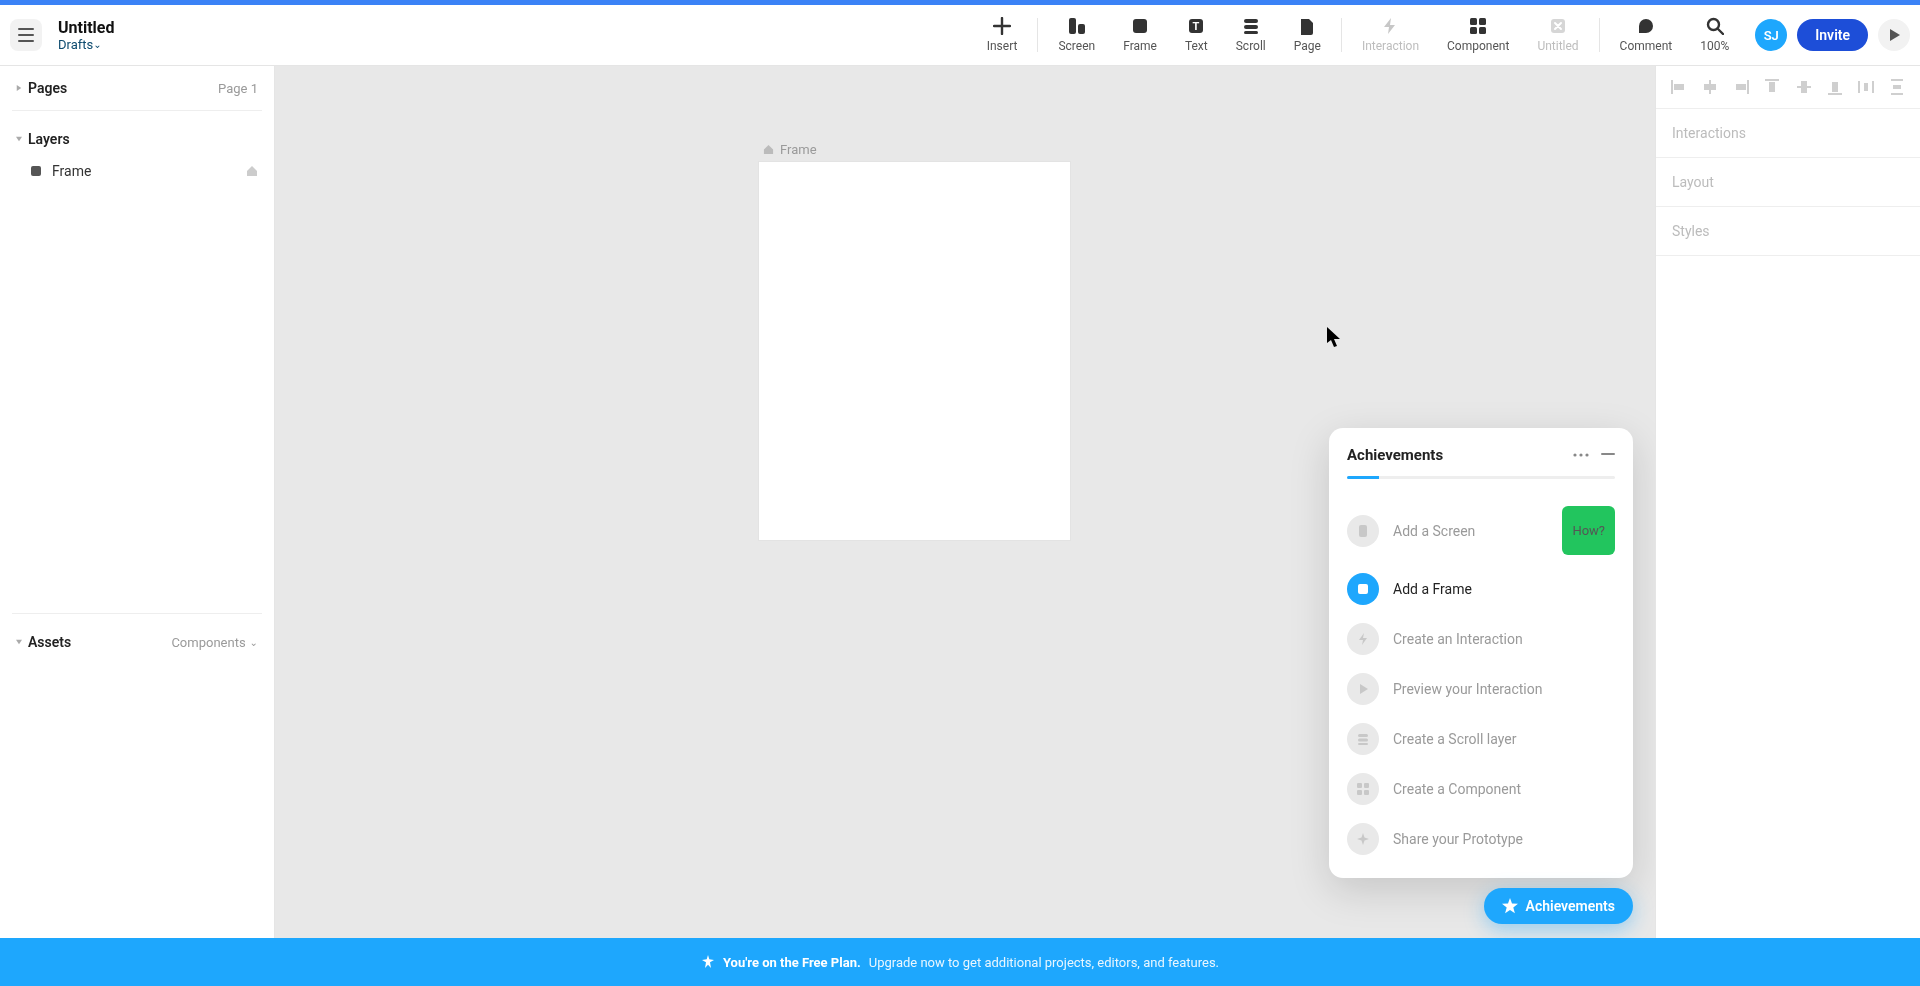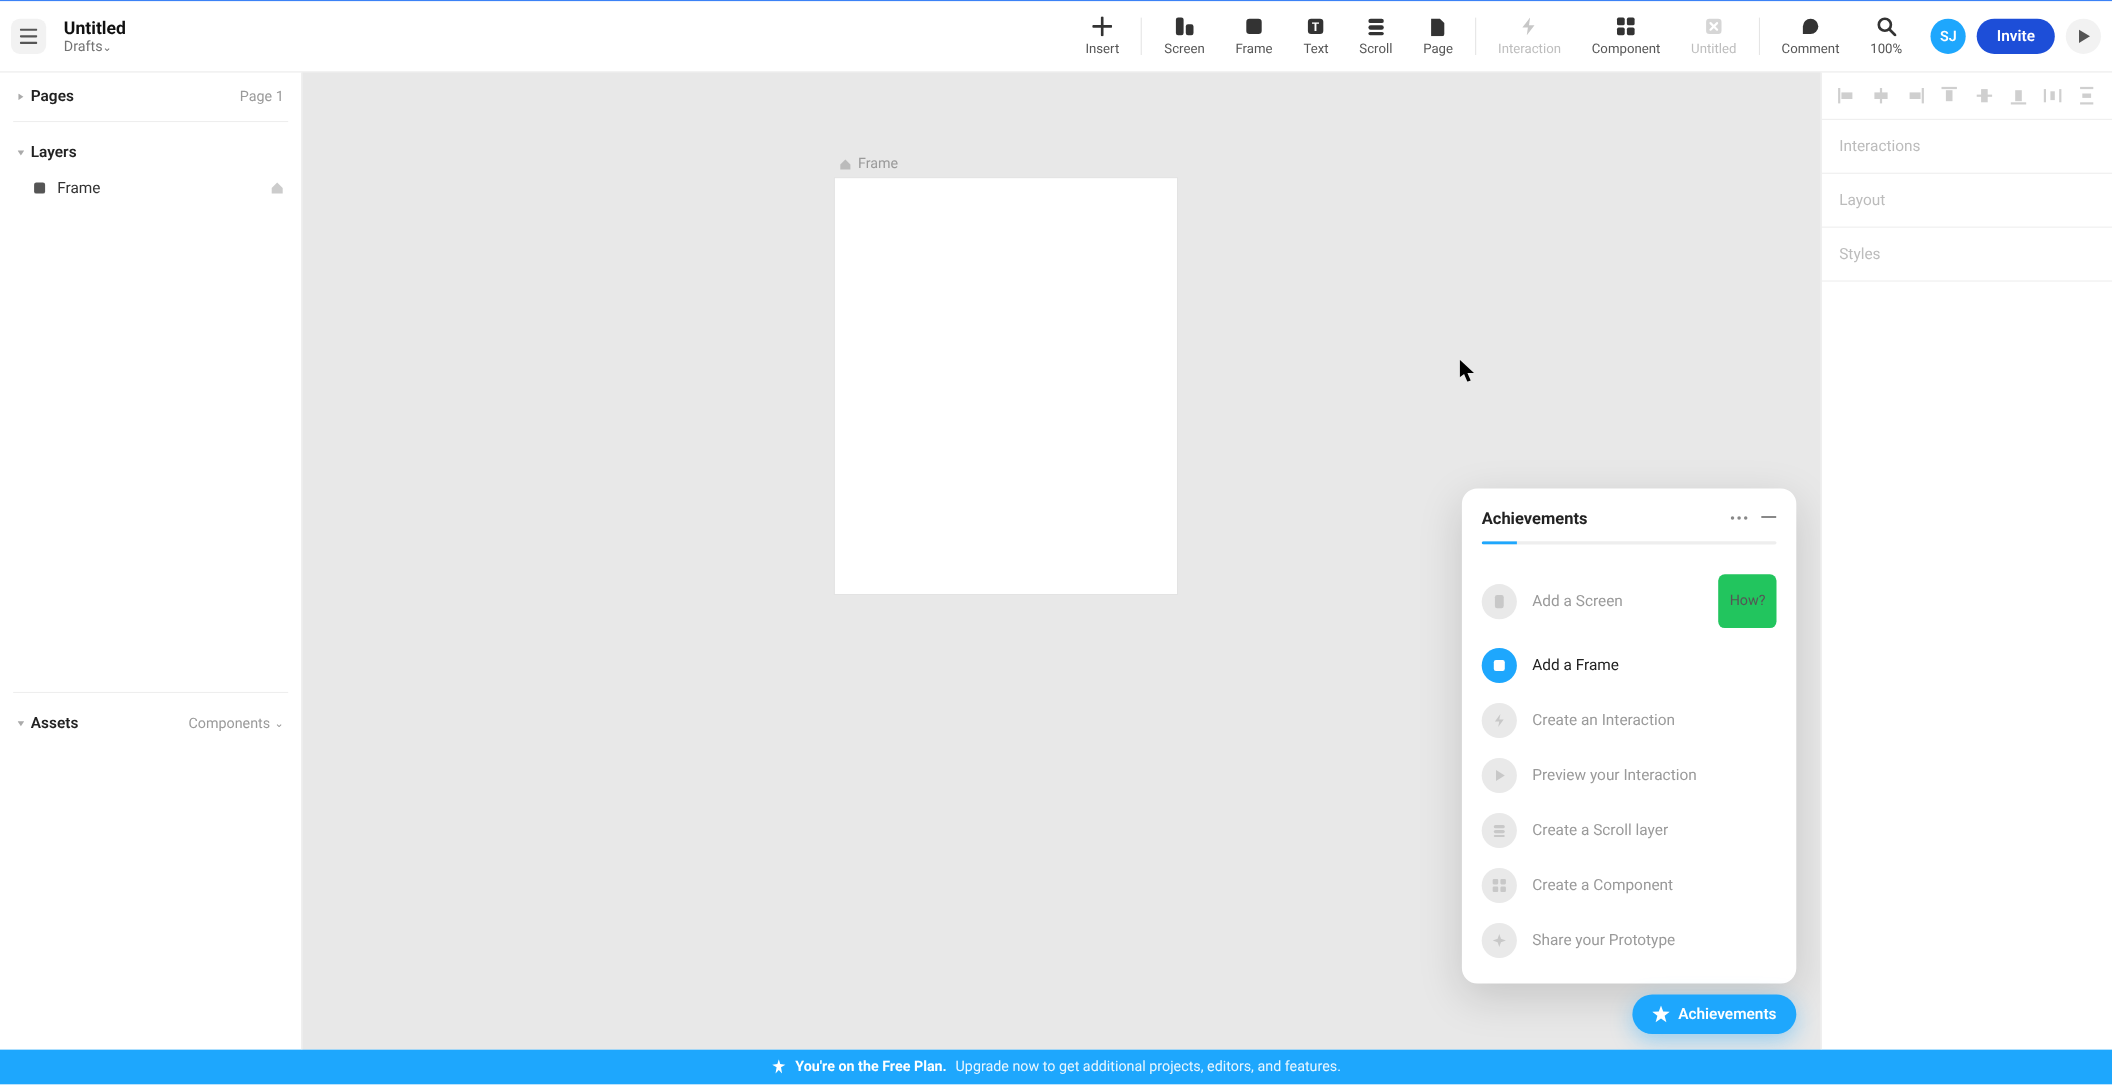--- a/index.html
+++ b/index.html
@@ -1,30 +1,30 @@
 <!DOCTYPE html>
 <html><head>
 <meta charset="utf-8">
 <style>
   * { box-sizing: border-box; margin: 0; padding: 0; font-family: -apple-system, BlinkMacSystemFont, "Segoe UI", Roboto, Helvetica, Arial, sans-serif; }
   html, body { width: 100%; height: 100%; background: #fff; overflow: hidden; }
   body { display: flex; flex-direction: column; height: 100vh; }
 
   
   .toolbar {
-    height: 66px; border-bottom: 1px solid #e5e5e5; border-top: 1px solid #3b82f6;
+    height: 66px; border-bottom: 1px solid #e5e5e5; border-top: 5px solid #3b82f6;
     display: flex; align-items: center; padding: 0 10px; gap: 4px; flex-shrink: 0;
   }
   .hamburger {
     width: 32px; height: 32px; background: #f2f2f2; border-radius: 8px;
     display: flex; align-items: center; justify-content: center; cursor: pointer;
   }
   .doc-info { margin-left: 12px; margin-right: auto; }
   .doc-title { font-size: 16px; font-weight: 700; color: #111; line-height: 1.2; }
-  .doc-folder { font-size: 13px; color: #737373; display: flex; align-items: center; gap: 0; }
+  .doc-folder { font-size: 13px; color: #0c4a6e; display: flex; align-items: center; gap: 0; }
   .doc-folder .chev { font-size: 10px; }
 
   .tb-center { display: flex; align-items: stretch; height: 100%; }
   .tb-item {
     display: flex; flex-direction: column; align-items: center; justify-content: center;
     padding: 0 14px; cursor: pointer; color: #333; gap: 4px;
   }
   .tb-item .lbl { font-size: 12px; color: #555; }
   .tb-item.disabled { color: #bdbdbd; }
   .tb-item.disabled .lbl { color: #bdbdbd; }
@@ -120,21 +120,21 @@
   }
   .align-row {
     display: flex; align-items: center; justify-content: space-between;
     padding: 12px 14px; border-bottom: 1px solid #eee;
   }
   .align-row .icon { width: 18px; height: 18px; color: #cfcfcf; cursor: pointer; }
   .rp-section { padding: 16px; font-size: 14px; color: #bcbcbc; border-bottom: 1px solid #eee; }
 
   
   .banner {
-    height: 32px; background: #1ea7fd; color: #fff; display: flex; align-items: center;
+    height: 48px; background: #1ea7fd; color: #fff; display: flex; align-items: center;
     justify-content: center; gap: 8px; font-size: 13px; flex-shrink: 0;
   }
   .banner .bold { font-weight: 700; }
   .banner .light { color: rgba(255,255,255,0.9); }
 
   
   svg { display: block; }
   .tri { width: 6px; height: 6px; }
 
   

